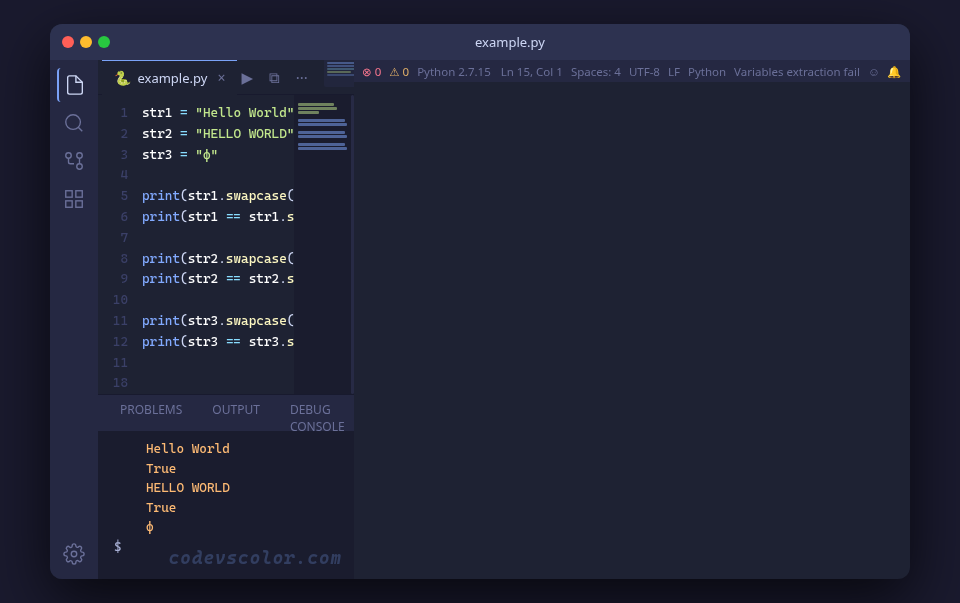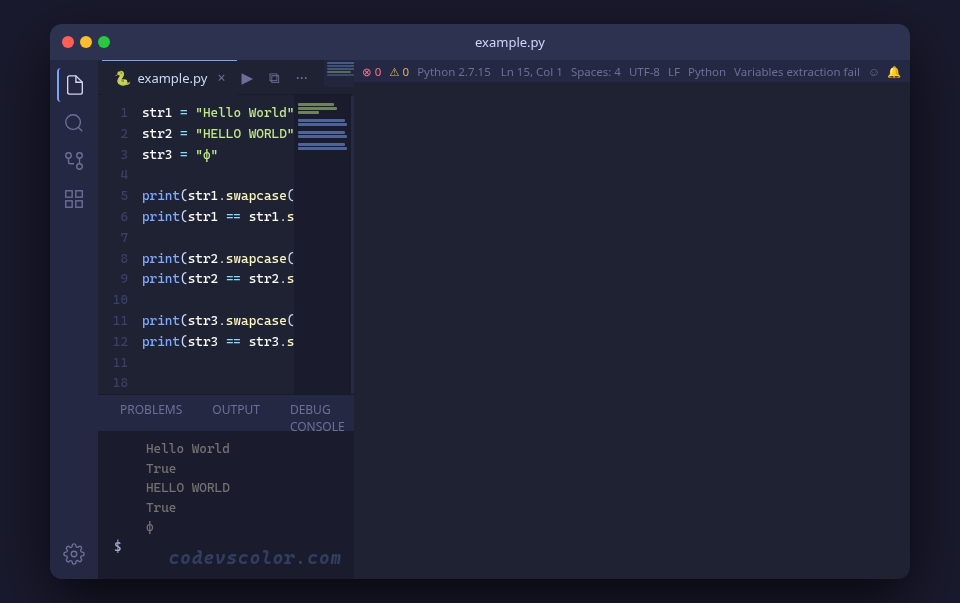--- a/index.html
+++ b/index.html
@@ -217,21 +217,21 @@
       flex: 1;
       padding: 8px 16px;
       font-family: 'Cascadia Code', 'Consolas', 'Courier New', monospace;
       font-size: 13px;
       color: #a9b1d6;
       line-height: 1.5;
       overflow: auto;
     }
     .terminal-line { white-space: pre; }
     .terminal-prompt { color: #a9b1d6; }
-    .terminal-output { color: #737373; padding-left: 32px; }
+    .terminal-output { color: #fdba74; padding-left: 32px; }
     @keyframes blink { 50% { opacity: 0; } }
     
     .status-bar {
       height: 22px;
       background: #252842;
       display: flex;
       align-items: center;
       padding: 0 8px;
       font-size: 11.5px;
       color: #6b7099;

